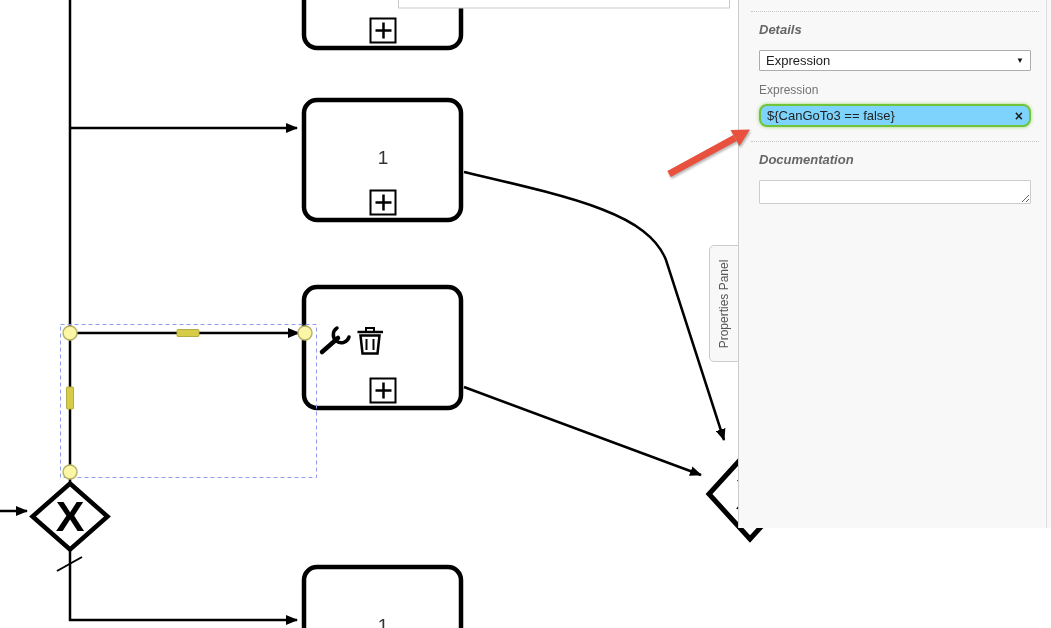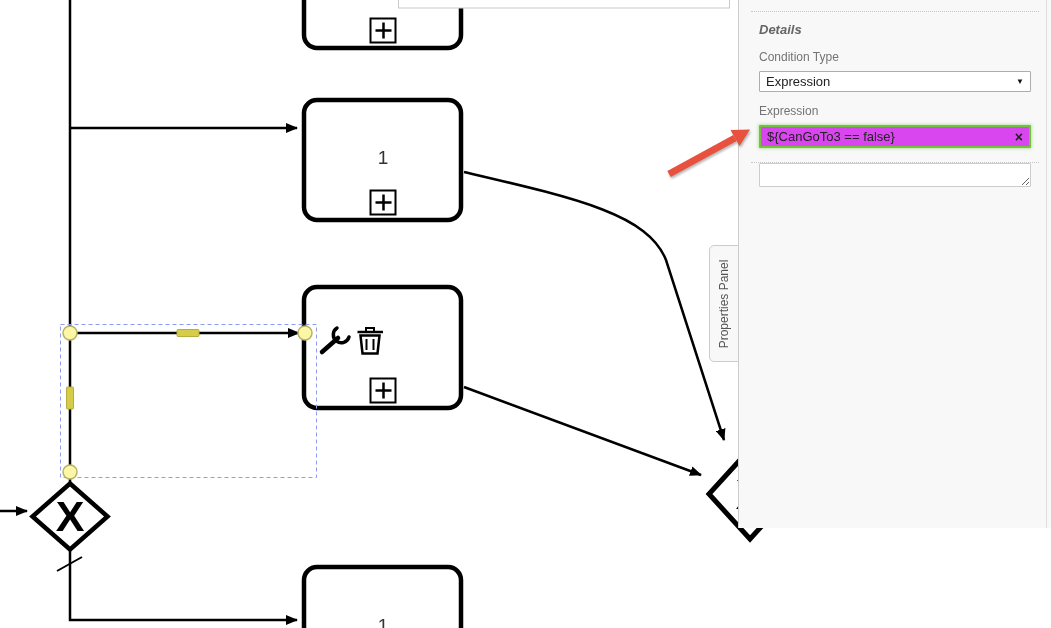--- a/index.html
+++ b/index.html
@@ -28,21 +28,21 @@
   .select-box{
     height:21px;background:#fff;border:1px solid #adadad;border-radius:1px;
     display:flex;align-items:center;justify-content:space-between;
     padding:0 6px;font-size:13px;color:#222;margin-bottom:12px;cursor:default;
     box-sizing:border-box;width:100%;
   }
   .select-box .arrow{font-size:8px;color:#111;}
   .input-wrap{position:relative;margin-bottom:2px;}
   .expression-input{
     box-sizing:border-box;width:100%;height:23px;
-    border:2px solid #6fc43c;border-radius:1px;background:#d946ef;
+    border:2px solid #6fc43c;border-radius:8px;background:#7dd3fc;
     box-shadow:0 0 3px 1px rgba(122,201,70,.45);
     font-family:"Liberation Sans",sans-serif;font-size:13px;color:#222;
     padding:0 24px 0 6px;outline:none;
   }
   .clear-btn{
     position:absolute;right:8px;top:50%;transform:translateY(-50%);
     font-size:14px;font-weight:600;color:#222;cursor:pointer;line-height:1;
   }
   .doc-textarea{
     box-sizing:border-box;width:100%;height:24px;background:#fff;
@@ -154,34 +154,34 @@
 <div class="panel-toggle">
   <span>Properties Panel</span>
 </div>
 
 <div class="panel">
   <div class="panel-inner-edge"></div>
   <div class="sep first"></div>
 
   <div class="group-heading">Details</div>
 
-  <label class="field-label">Condition Type</label>
   <div class="select-box">
     <span>Expression</span>
     <span class="arrow">▼</span>
   </div>
 
   <label class="field-label">Expression</label>
   <div class="input-wrap">
     <input class="expression-input" type="text" value="${CanGoTo3 == false}" style="">
     <span class="clear-btn">×</span>
   </div>
 
   <div class="sep second"></div>
 
+  <div class="group-heading">Documentation</div>
 
   <textarea class="doc-textarea" style=""></textarea>
 </div>
 
 <svg class="annotation-svg" width="1051" height="628" viewBox="0 0 1051 628">
   <g style="filter:drop-shadow(1.5px 2px 1px rgba(0,0,0,.28));">
     <path d="M669,174 L735,138" stroke="#e8513d" stroke-width="7" fill="none"></path>
     <polygon points="750,129.5 739.5,146 730.5,130" fill="#e8513d"></polygon>
   </g>
 </svg>

